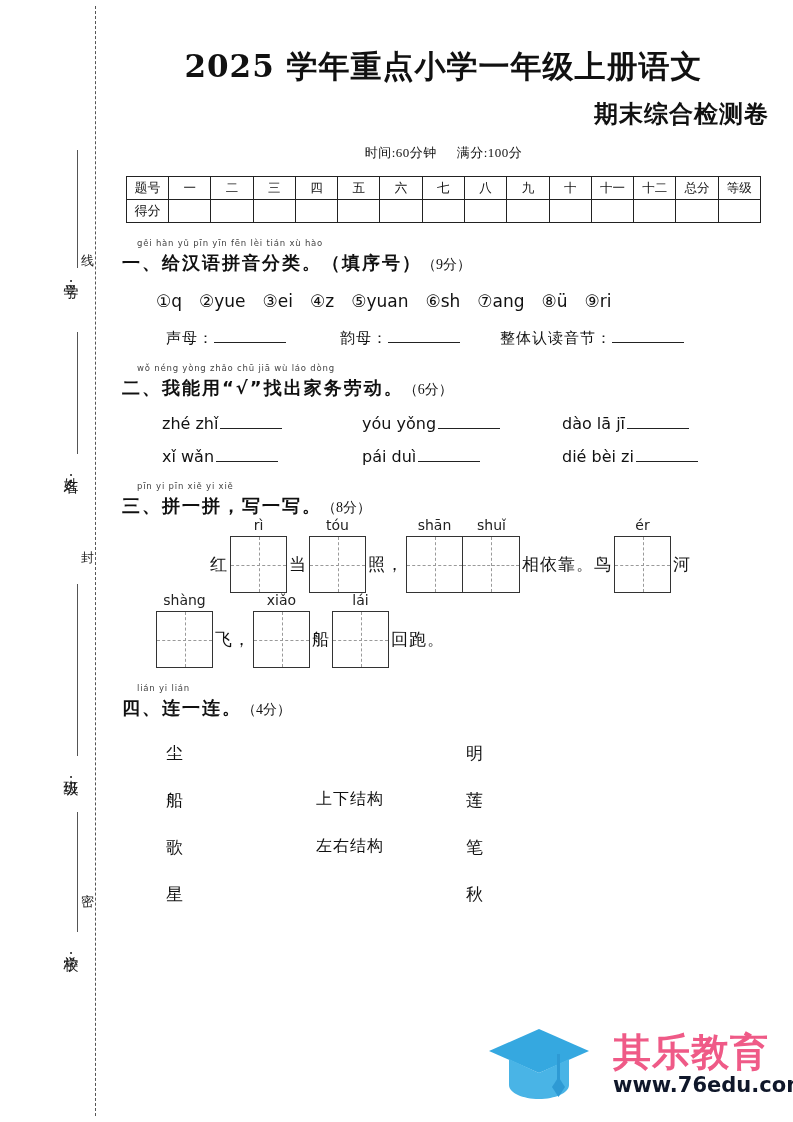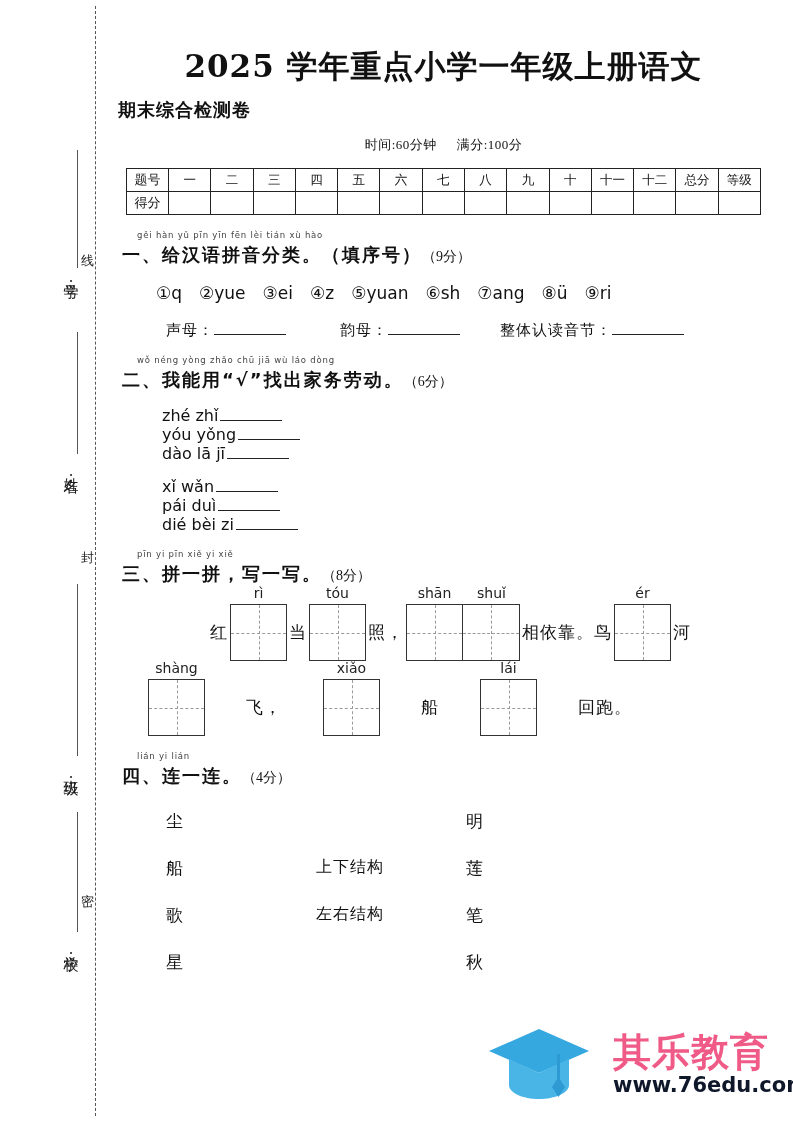--- a/index.html
+++ b/index.html
@@ -56,24 +56,24 @@
     margin: 46px 0 8px 0;
     text-align: center;
     font-family: "DejaVu Serif", "Liberation Serif", serif;
     font-weight: bold;
     font-size: 31px;
     letter-spacing: 1px;
     white-space: nowrap;
   }
   #paper-subtitle {
     margin: 10px 0 0 0;
-    text-align: left;
+    text-align: right;
     font-family: "DejaVu Serif", "Liberation Serif", serif;
     font-weight: bold;
-    font-size: 18px;
+    font-size: 24px;
     letter-spacing: 1px;
   }
   #exam-meta {
     margin: 14px 0 0 0;
     text-align: center;
     font-size: 13px;
     letter-spacing: 0.5px;
   }
   #exam-meta span { margin: 0 8px; }
 
@@ -140,37 +140,37 @@
   #q1-blanks .lbl { letter-spacing: 1px; }
   .ul-short { display: inline-block; width: 72px; border-bottom: 1px solid #222; }
   #q1-blanks .gap1 { display: inline-block; width: 54px; }
   #q1-blanks .gap2 { display: inline-block; width: 40px; }
 
   
   #q2-grid {
     margin: 14px 0 0 40px;
     width: 600px;
   }
-  .q2-row { display: flex; margin-top: 14px; flex-direction: column; }
+  .q2-row { display: flex; margin-top: 14px; }
   .q2-cell {
     width: 200px;
     font-family: "DejaVu Sans", "Liberation Sans", sans-serif;
     font-size: 16px;
     white-space: nowrap;
   }
   .q2-cell .ul { display: inline-block; width: 62px; border-bottom: 1px solid #222; margin-left: 2px; }
 
   
   .tian-row {
     display: flex; align-items: flex-end;
     margin: 18px 0 0 0;
     white-space: nowrap;
   }
   .tian-row.row1 { margin-left: 86px; }
-  .tian-row.row2 { margin-left: 26px; gap: 39px; }
+  .tian-row.row2 { margin-left: 34px; }
   .tian-group { display: flex; }
   .tian-wrap { position: relative; }
   .tian-py {
     position: absolute; top: -19px; left: 0;
     width: 100%; text-align: center;
     font-family: "DejaVu Sans", "Liberation Sans", sans-serif;
     font-size: 14px;
     color: #222;
     white-space: nowrap;
   }

